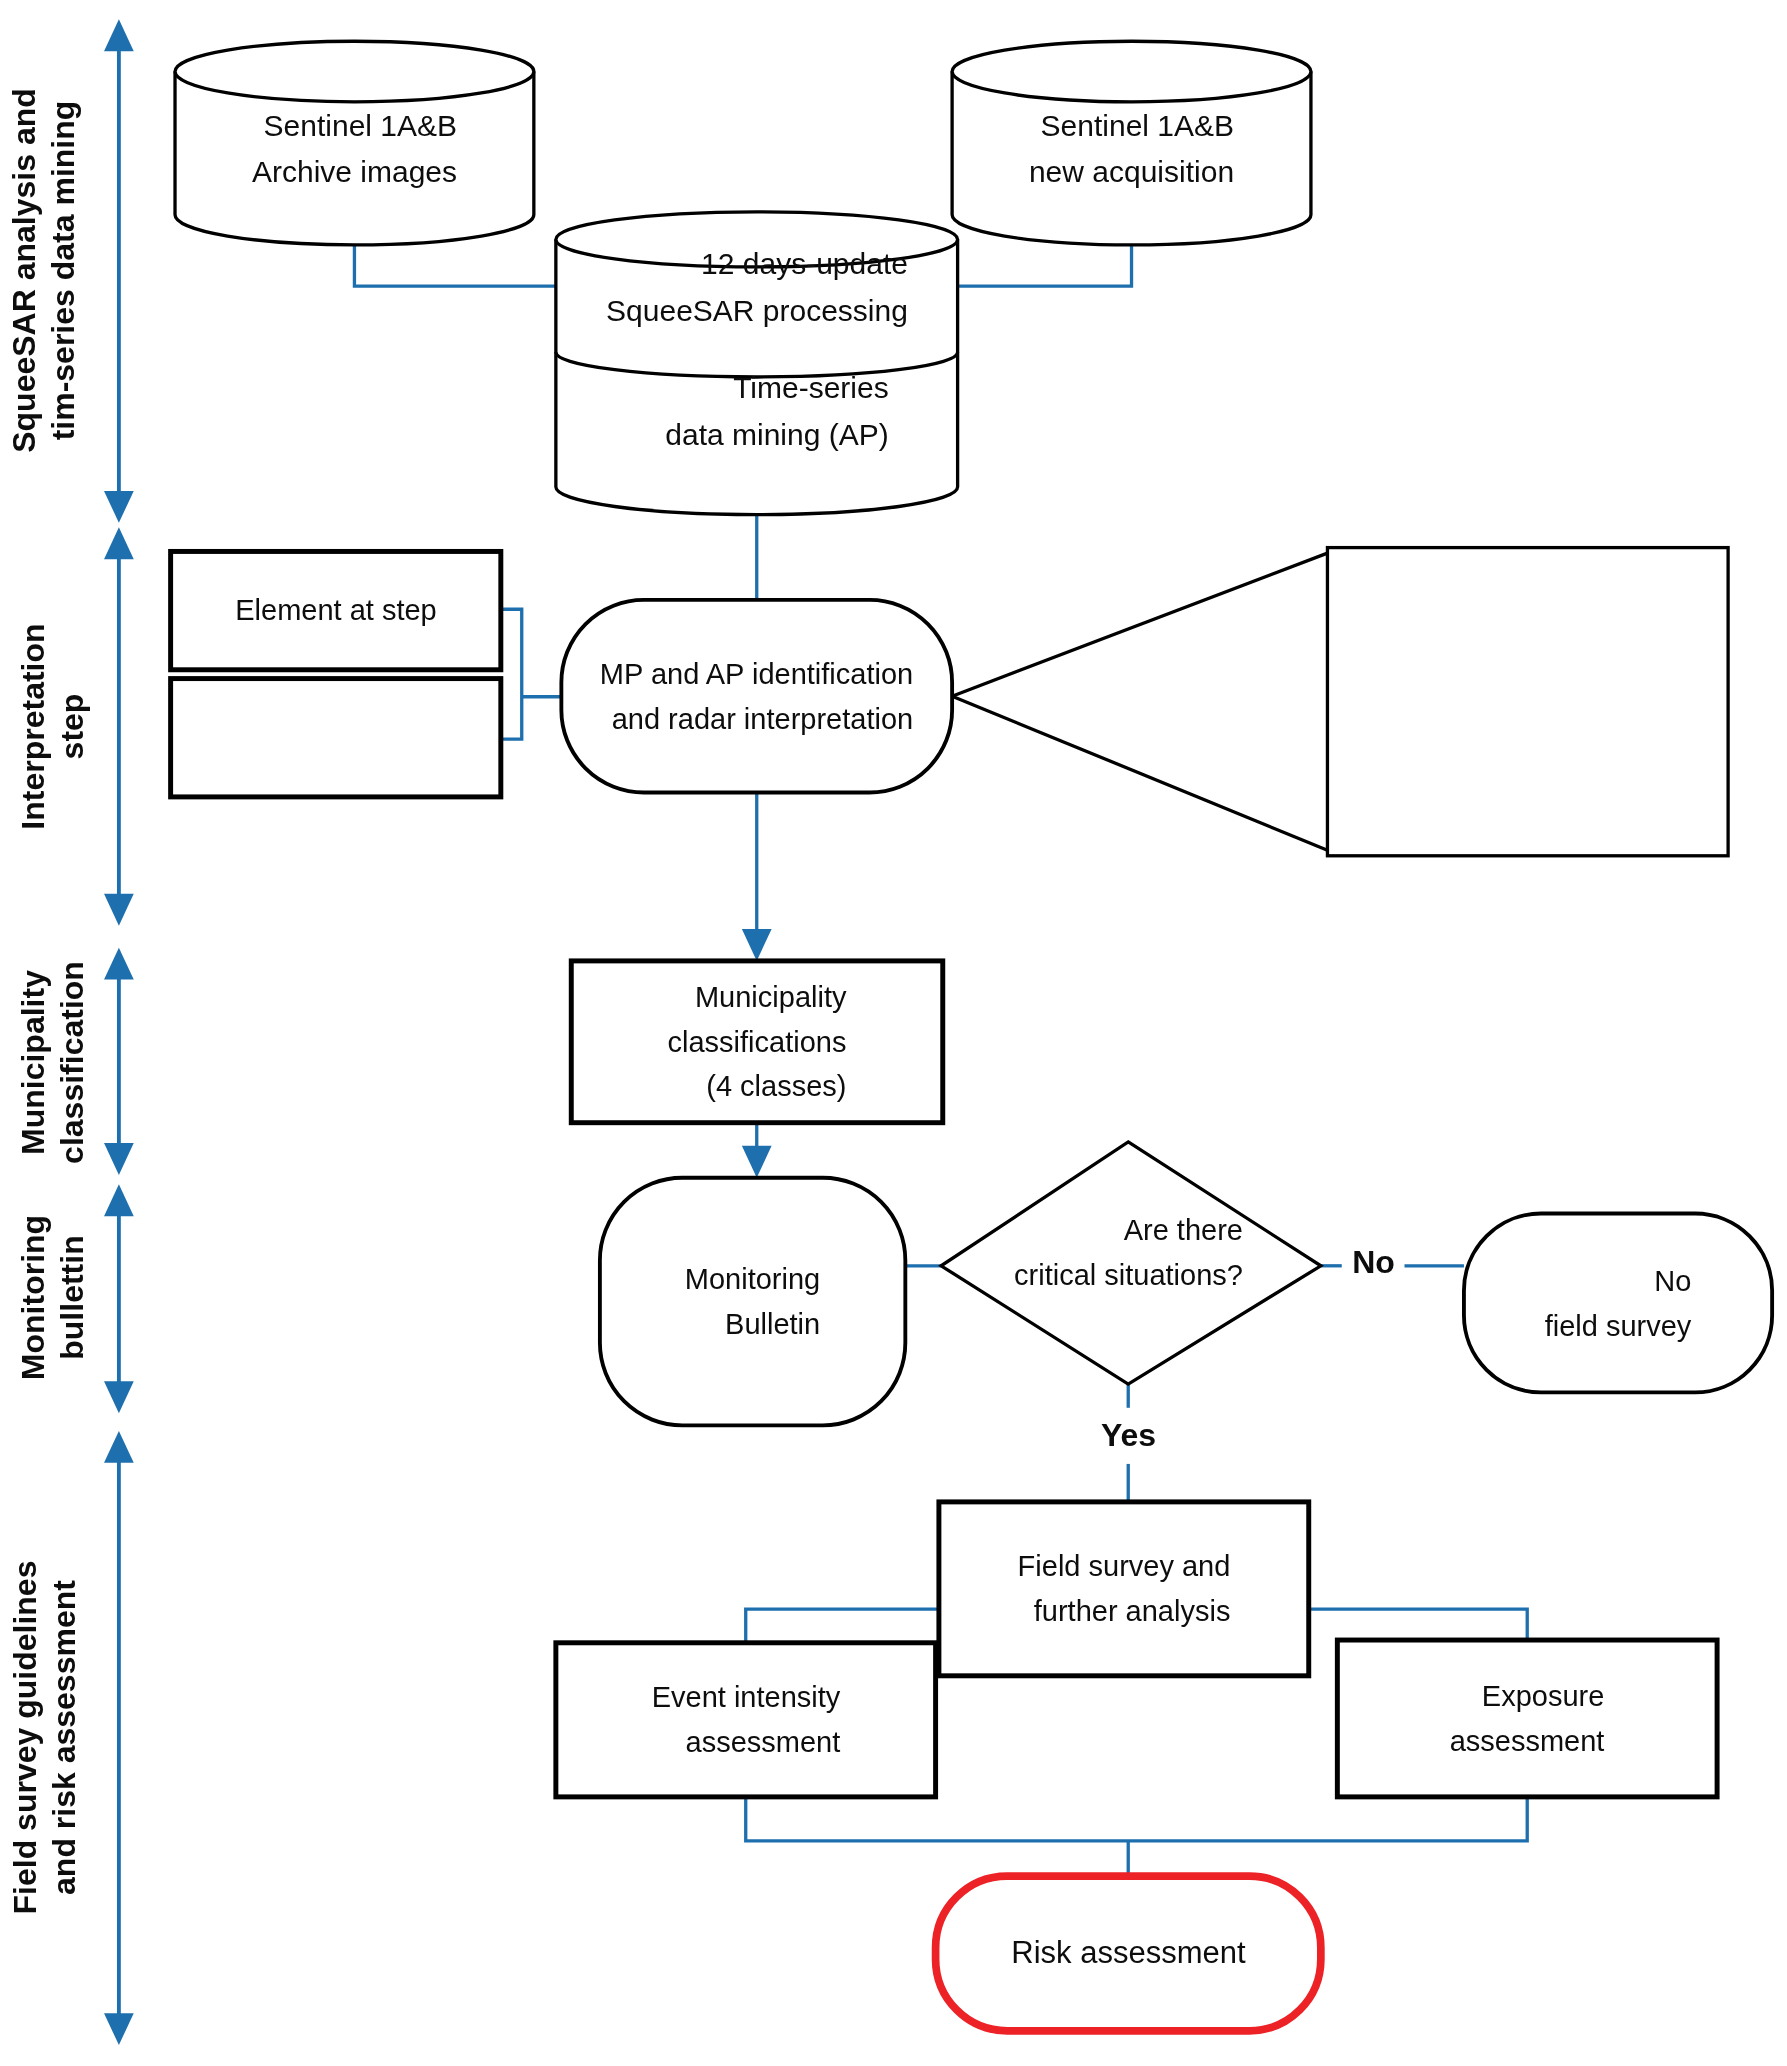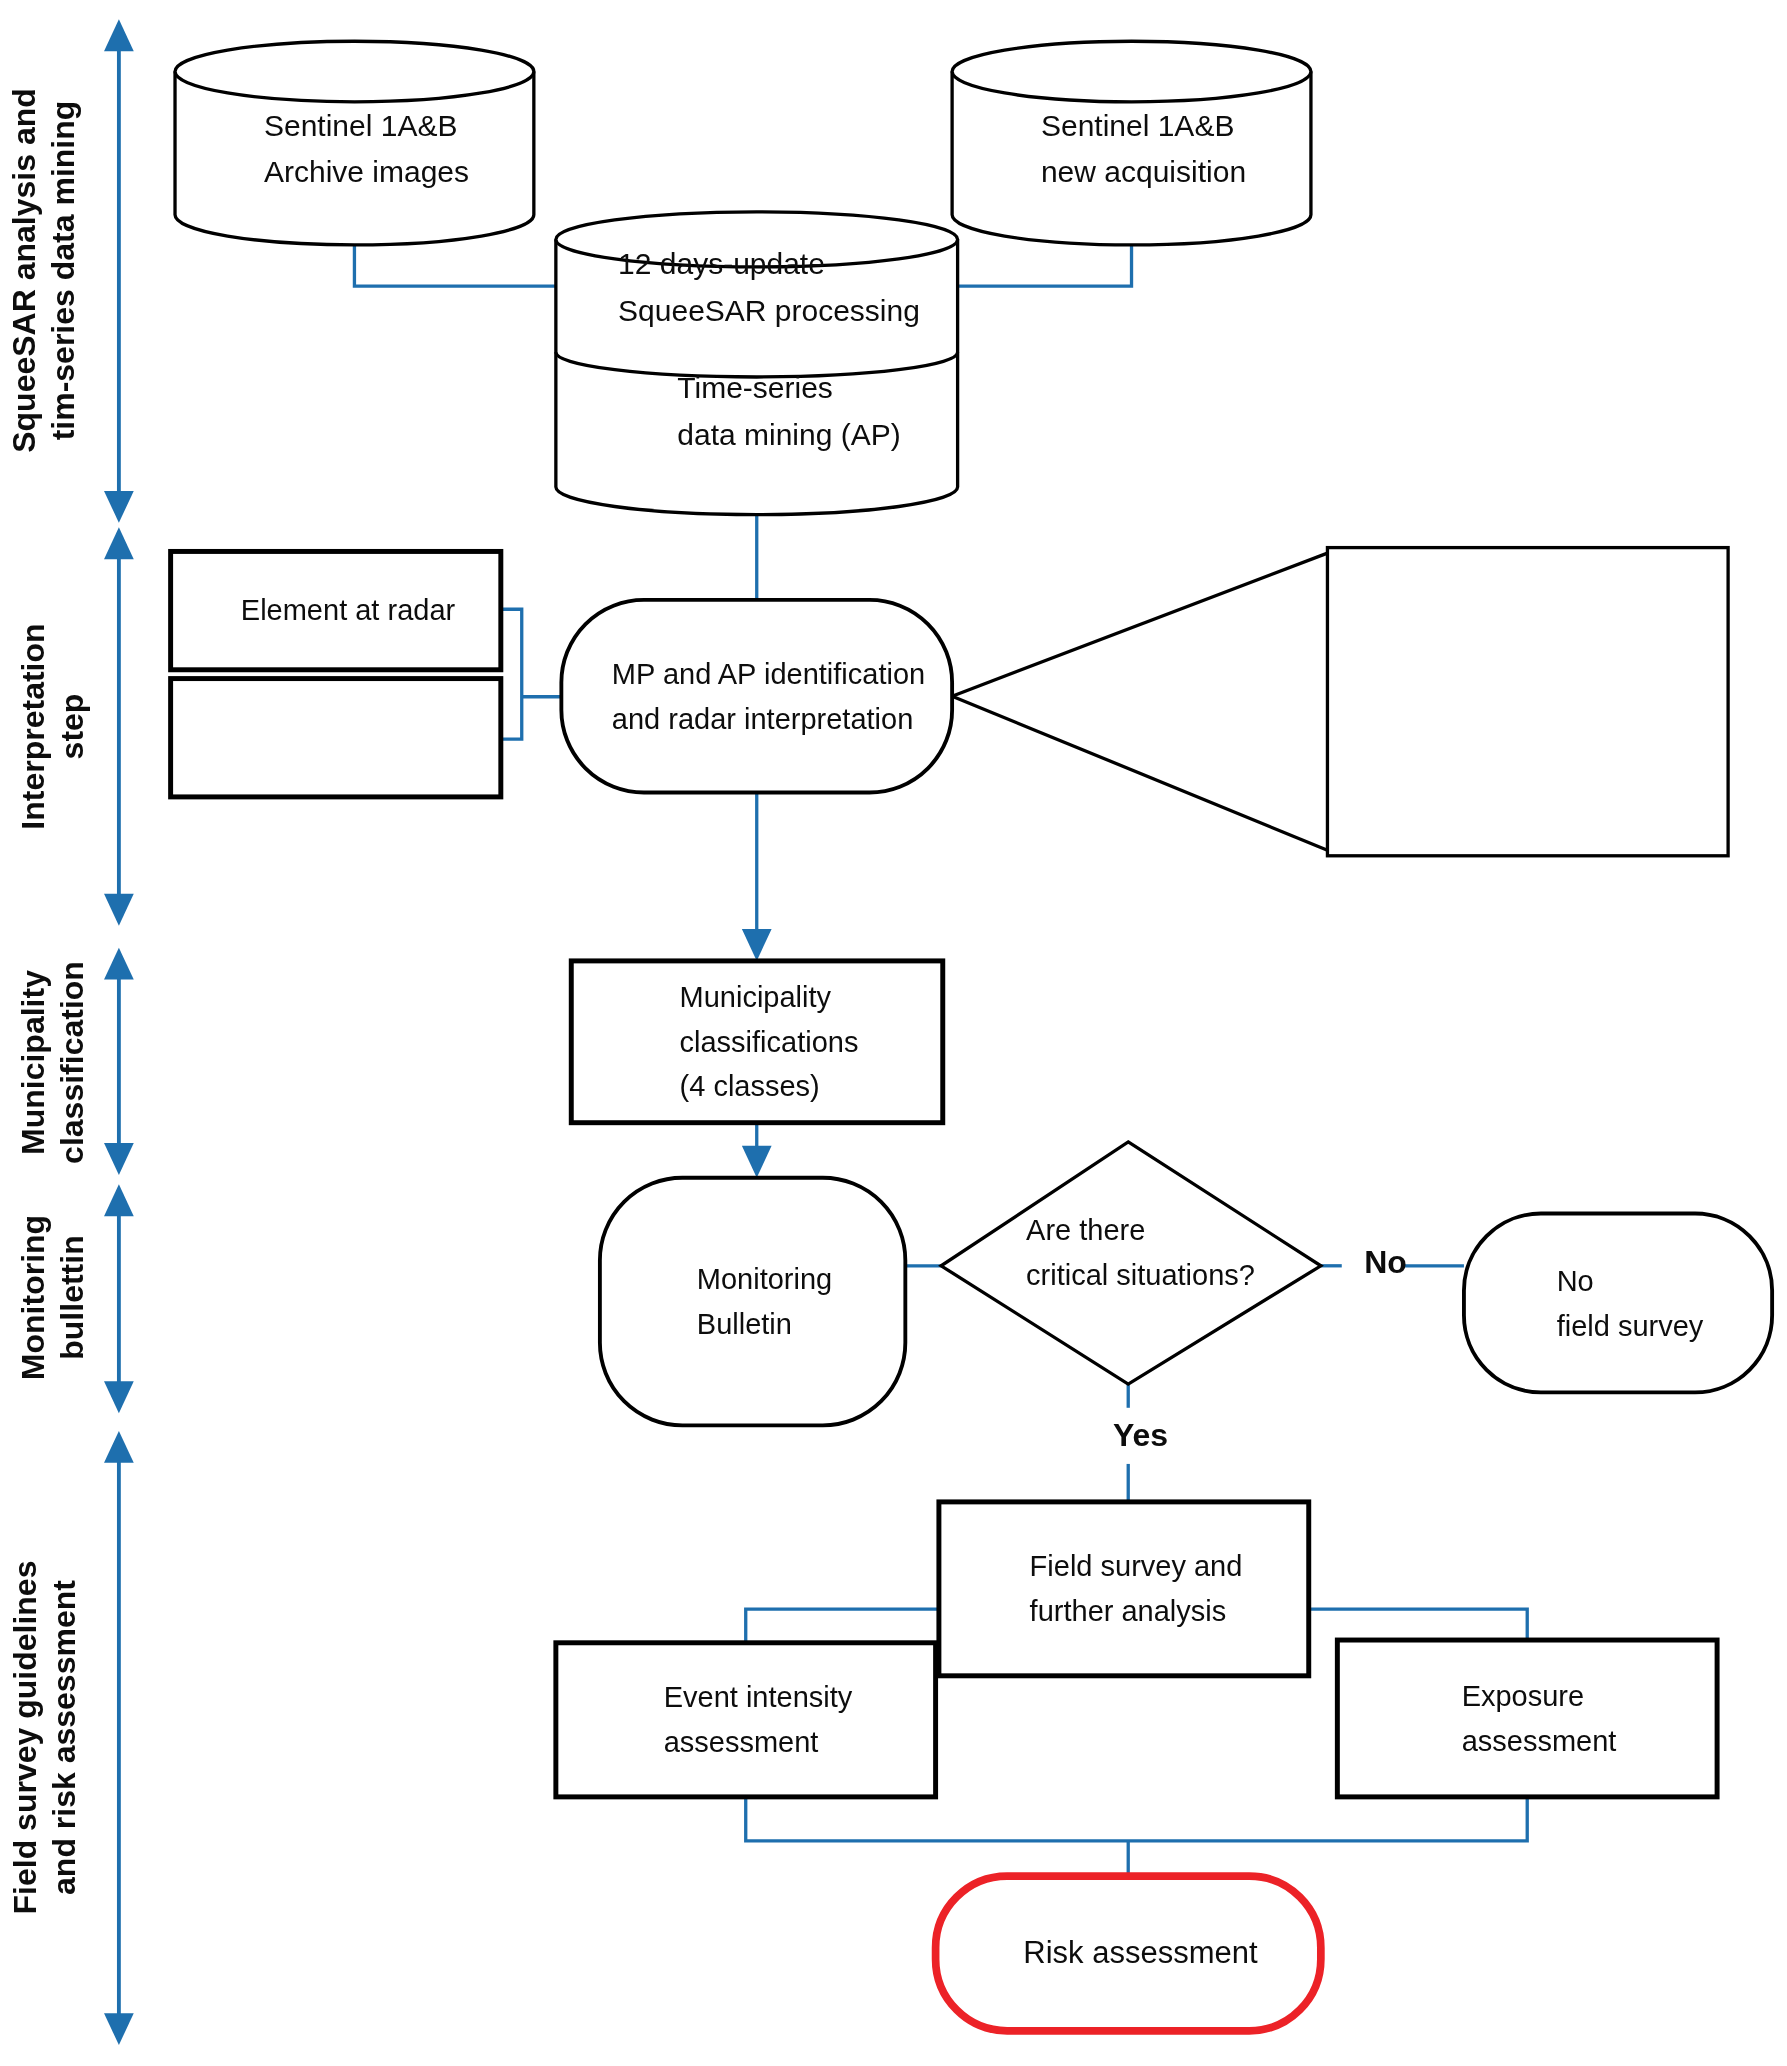--- a/index.html
+++ b/index.html
@@ -7,26 +7,25 @@
     position:relative;
     width:1787px;height:2066px;
     background:#ffffff;
     font-family:"Liberation Sans", sans-serif;
     overflow:hidden;
   }
   #diagram-svg{position:absolute;left:0;top:0;}
   .node-text{
     position:absolute;
     display:flex;align-items:center;justify-content:center;
-    text-align:left;
+    text-align:right;
     white-space:pre-line;
     color:#0d0d0d;
     font-size:29px;
     line-height:1.55;
-    padding-left:12px;
   }
   .cyl-text{font-size:30px;}
   .aux-text{font-size:30px;line-height:1.72;}
   .bold-label{font-weight:bold;font-size:32px;}
   .risk-text{font-size:31px;}
   .side-label{
     position:absolute;
     display:flex;align-items:center;justify-content:center;
     text-align:center;
     white-space:pre-line;
@@ -143,21 +142,21 @@
 and risk assessment</div>
 
   <div class="node-text cyl-text" style="left:175px;top:72px;width:359px;height:154px;">Sentinel 1A&amp;B
 Archive images</div>
   <div class="node-text cyl-text" style="left:952px;top:72px;width:359px;height:154px;">Sentinel 1A&amp;B
 new acquisition</div>
   <div class="node-text cyl-text" style="left:556px;top:223px;width:402px;height:129px;">12 days-update
 SqueeSAR processing</div>
   <div class="node-text cyl-text" style="left:556px;top:347px;width:402px;height:129px;margin-left:20px;">Time-series
 data mining (AP)</div>
-  <div class="node-text" style="left:171px;top:551px;width:330px;height:118px;">Element at radar</div>
+  <div class="node-text" style="left:171px;top:551px;width:330px;height:118px;">Element at step</div>
   <div class="node-text" style="left:561px;top:600px;width:391px;height:193px;">MP and AP identification
 and radar interpretation</div>
   <div class="node-text" style="left:571px;top:961px;width:372px;height:162px;">Municipality
 classifications
 (4 classes)</div>
   <div class="node-text" style="left:600px;top:1178px;width:305px;height:248px;">Monitoring
 Bulletin</div>
   <div class="node-text" style="left:980px;top:1189px;width:297px;height:127px;">Are there
 critical situations?</div>
   <div class="node-text bold-label" style="left:1335px;top:1237px;width:77px;height:52px;">No</div>

